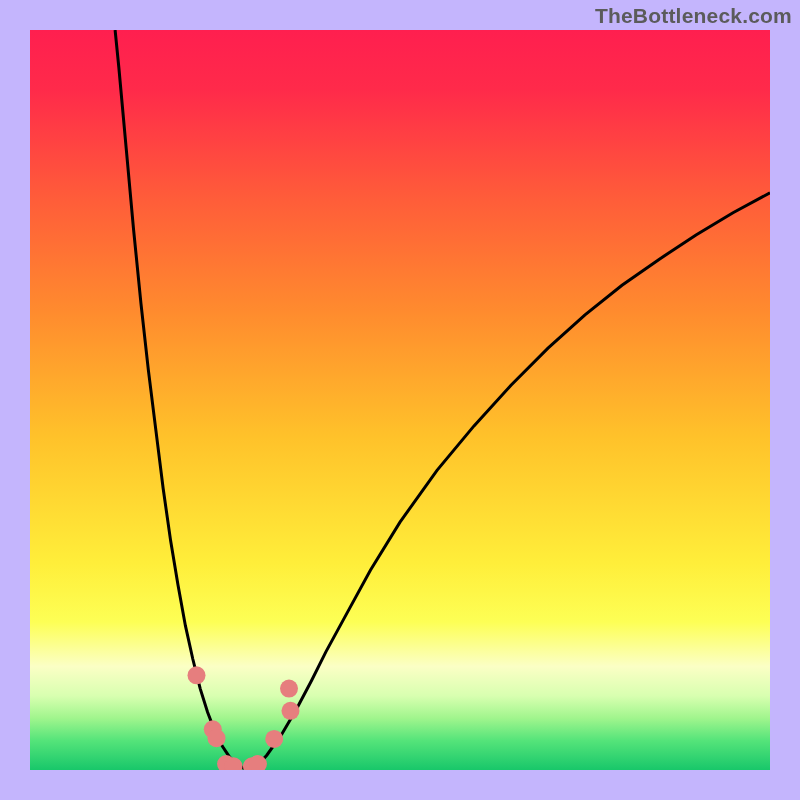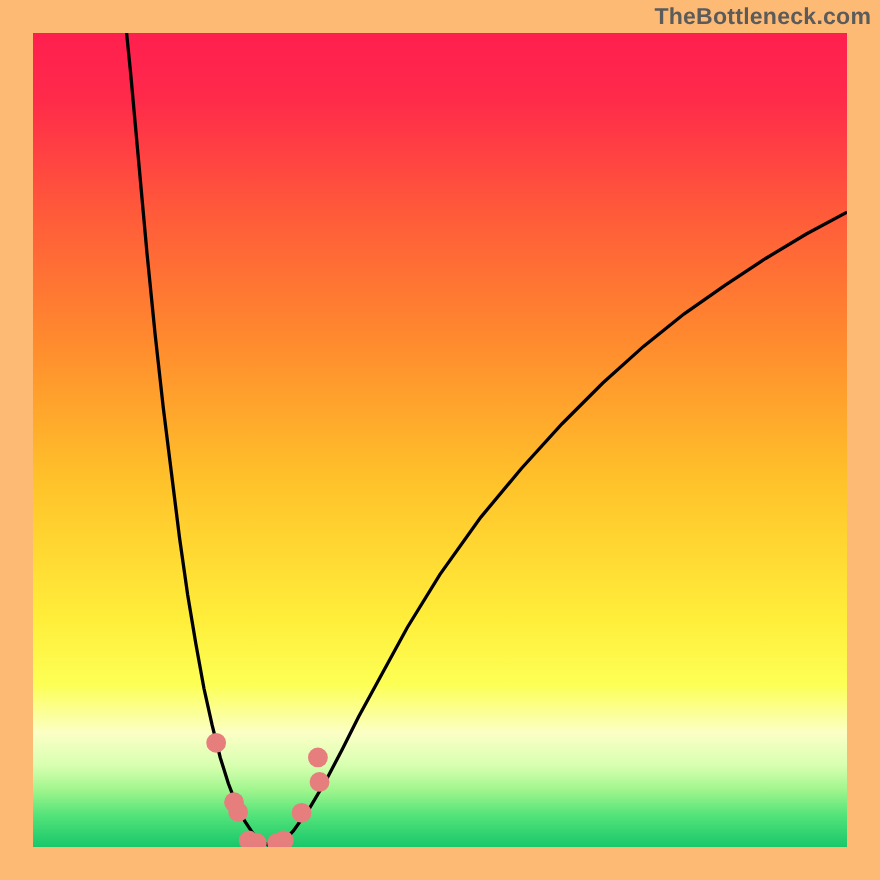--- a/index.html
+++ b/index.html
@@ -8,21 +8,21 @@
     width: 800px;
     height: 800px;
     overflow: hidden;
     background: #000;
     font-family: Arial, Helvetica, sans-serif;
   }
   .frame {
     position: absolute;
     left: 0; top: 0;
     width: 800px; height: 800px;
-    background: #fdba74;
+    background: #c4b5fd;
   }
   .plot {
     position: absolute;
     left: 30px;
     top: 30px;
     width: 740px;
     height: 740px;
     overflow: hidden;
   }
   .watermark {

